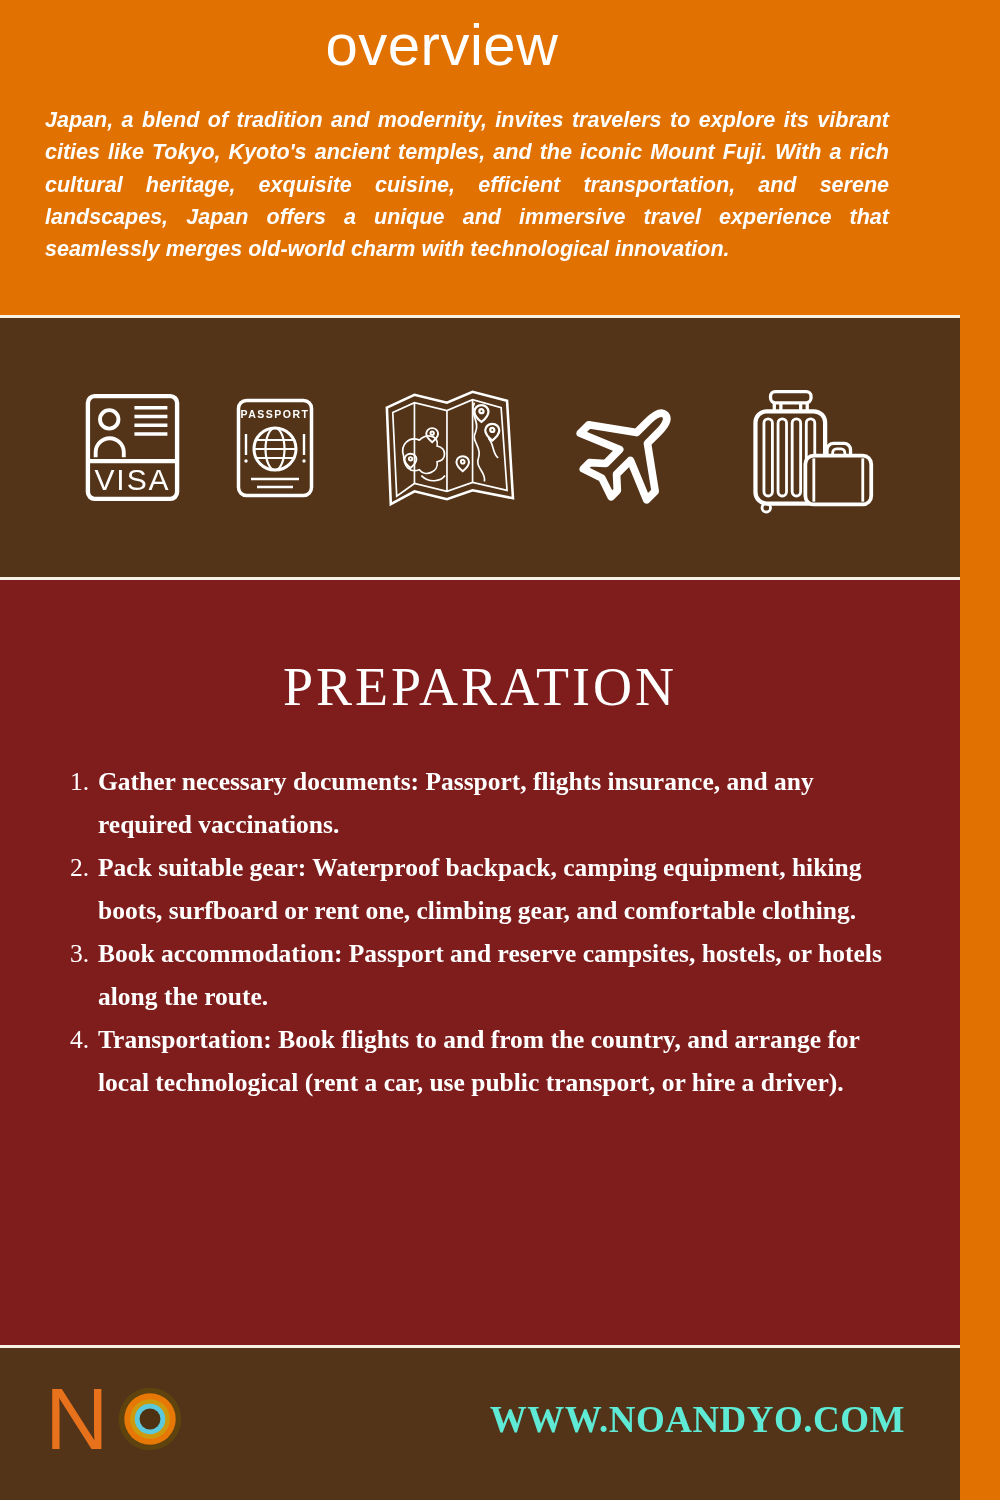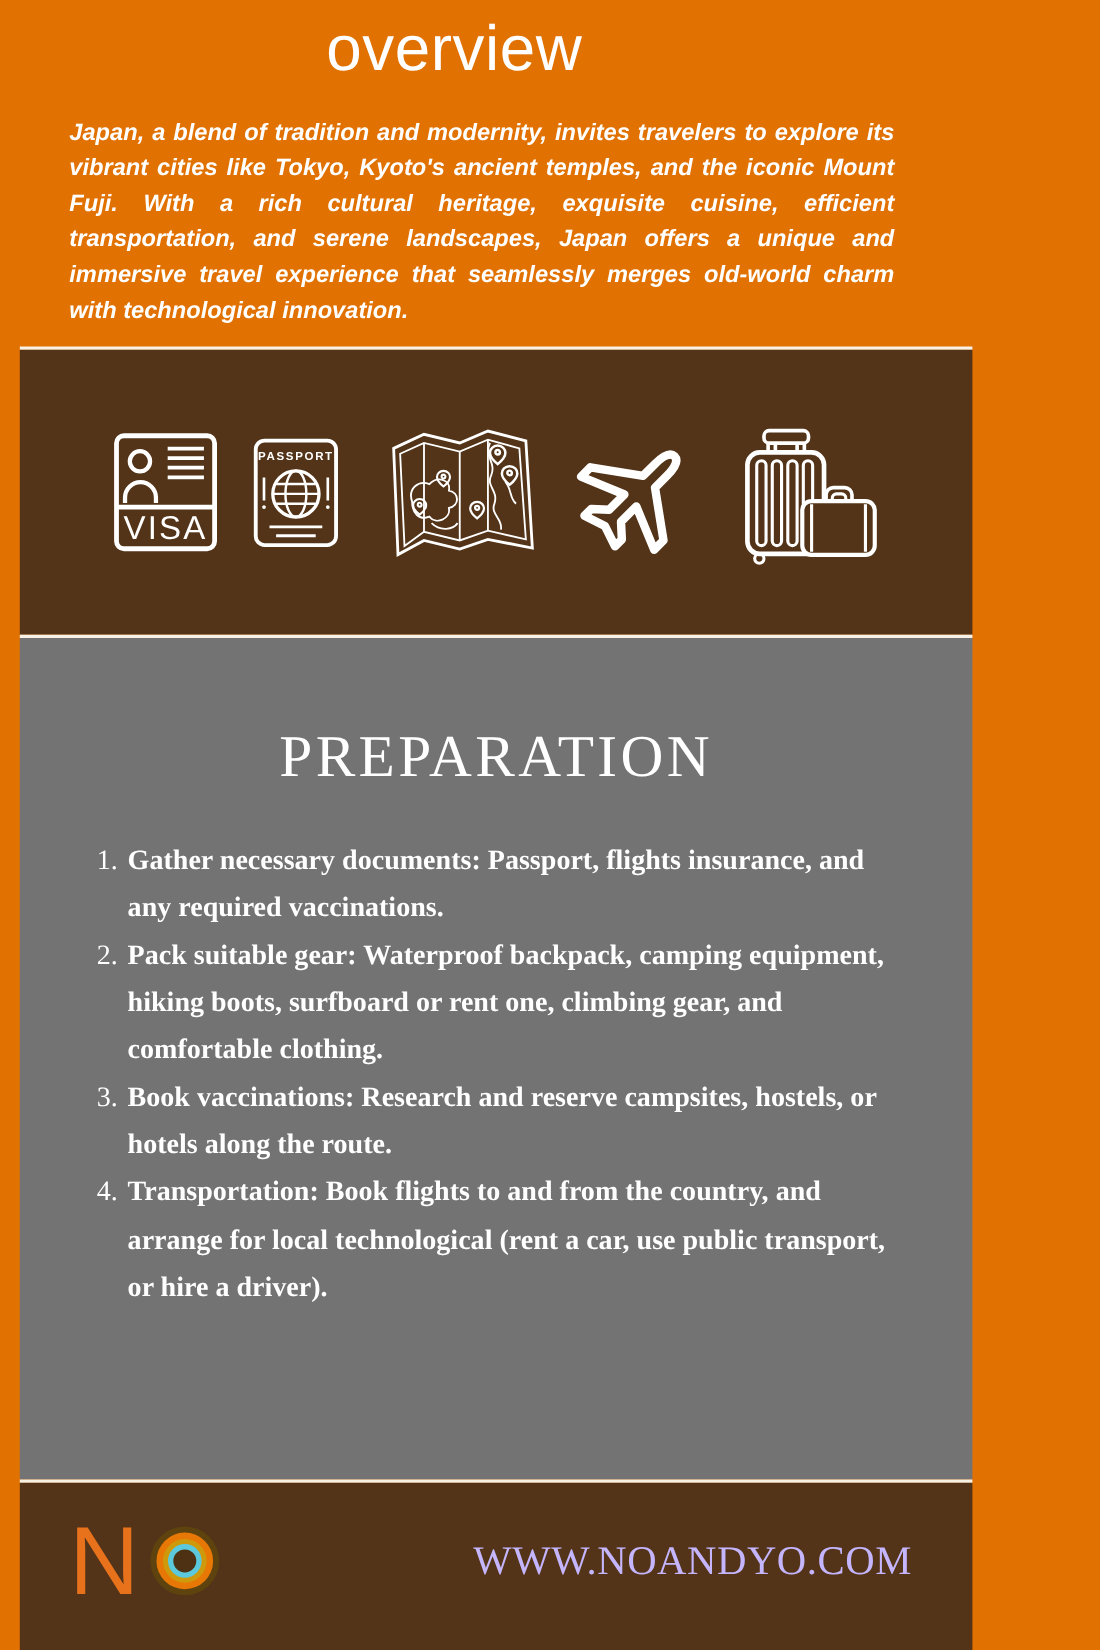--- a/index.html
+++ b/index.html
@@ -3,21 +3,21 @@
 <meta charset="utf-8">
 <style>
   * { box-sizing: border-box; }
   html,body { margin:0; padding:0; }
   body {
     width:1000px; height:1500px;
     background:#E17101;
     font-family:"Liberation Sans", sans-serif;
     overflow:hidden;
   }
-  .poster { width:884px; height:1500px; display:flex; flex-direction:column;padding-left:18px; }
+  .poster { width:960px; height:1500px; display:flex; flex-direction:column; }
 
   
   .overview { height:315px; background:#E17101; }
   .overview h1 {
     margin:10px 0 0;
     text-align:center;
     transform:translateX(-38px);
     color:#FFFFFF;
     font-size:58px;
     font-weight:400;
@@ -38,21 +38,21 @@
 
   
   .icon-band {
     height:259px; background:#533418;
     display:flex; align-items:center; justify-content:space-between;
     padding:0 85px;
   }
   .icon-band svg { display:block; }
 
   
-  .preparation { height:765px; background:#737373; }
+  .preparation { height:765px; background:#7f1d1d; }
   .preparation h2 {
     margin:75px 0 0;
     text-align:center;
     color:#FFFFFF;
     font-family:"Liberation Serif", serif;
     font-weight:400;
     font-size:54px;
     letter-spacing:3px;
     line-height:1.2;
   }
@@ -78,23 +78,23 @@
   .logo { display:flex; align-items:center; }
   .logo .letter {
     color:#E8721C;
     font-size:88px;
     line-height:64px;
     letter-spacing:4px;
     font-weight:400;
   }
   .logo svg { margin:0 5px; flex:none; }
   .website {
-    color:#c4b5fd;
+    color:#5eead4;
     font-family:"Liberation Serif", serif;
-    font-weight:400;
+    font-weight:700;
     font-size:37px;
     letter-spacing:0.5px;
   }
 </style>
 </head>
 <body>
 
 <div class="poster">
 
   <section class="overview">
@@ -209,21 +209,21 @@
       <li>
         <span class="num">1.</span>
         <span class="item-text">Gather necessary documents: Passport, flights insurance, and any required vaccinations.</span>
       </li>
       <li>
         <span class="num">2.</span>
         <span class="item-text">Pack suitable gear: Waterproof backpack, camping equipment, hiking boots, surfboard or rent one, climbing gear, and comfortable clothing.</span>
       </li>
       <li>
         <span class="num">3.</span>
-        <span class="item-text">Book vaccinations: Research and reserve campsites, hostels, or hotels along the route.</span>
+        <span class="item-text">Book accommodation: Passport and reserve campsites, hostels, or hotels along the route.</span>
       </li>
       <li>
         <span class="num">4.</span>
         <span class="item-text">Transportation: Book flights to and from the country, and arrange for local technological (rent a car, use public transport, or hire a driver).</span>
       </li>
     </ol>
   </section>
 
   <div class="divider"></div>
 

